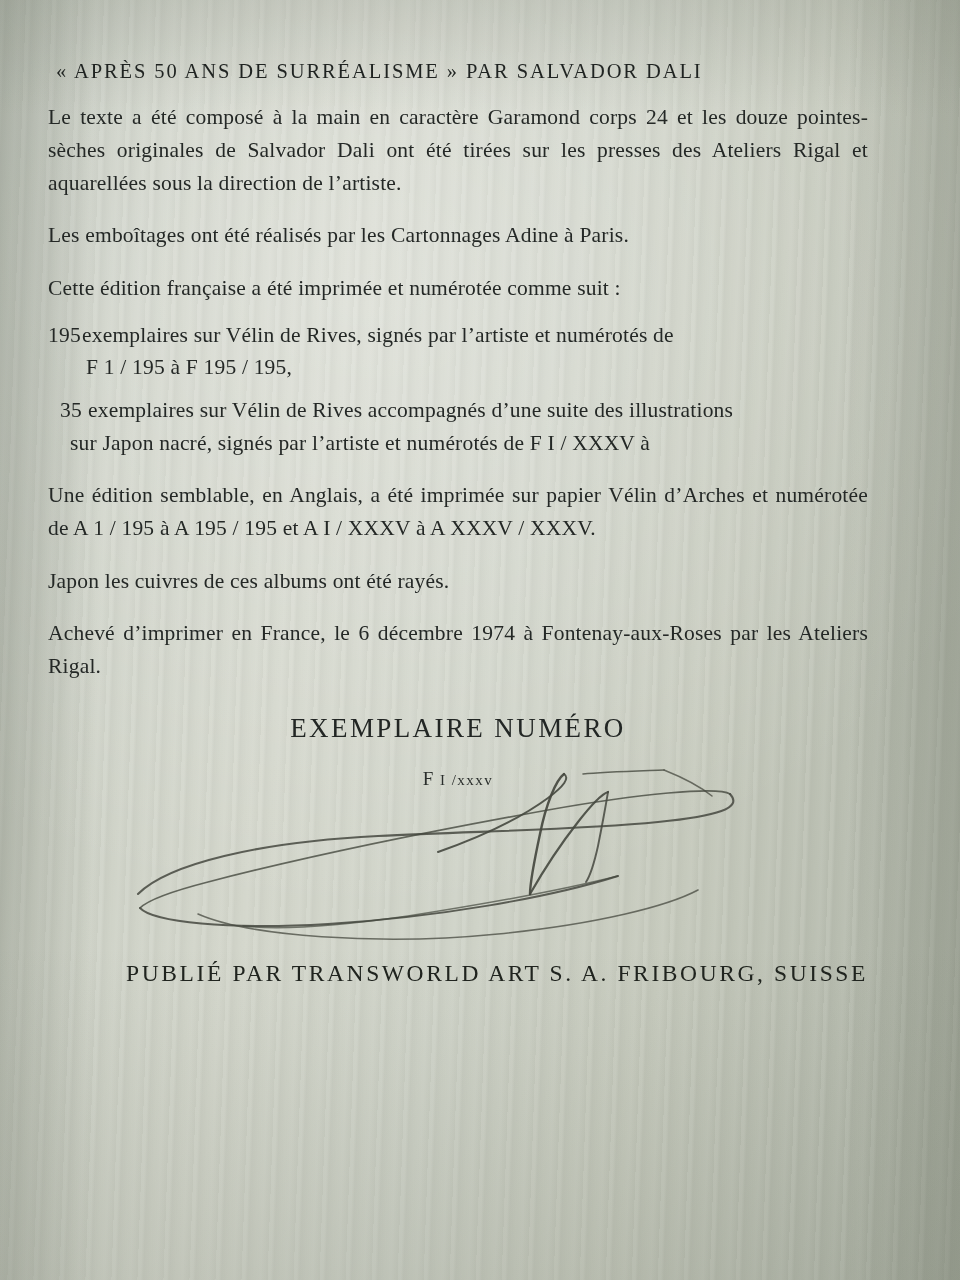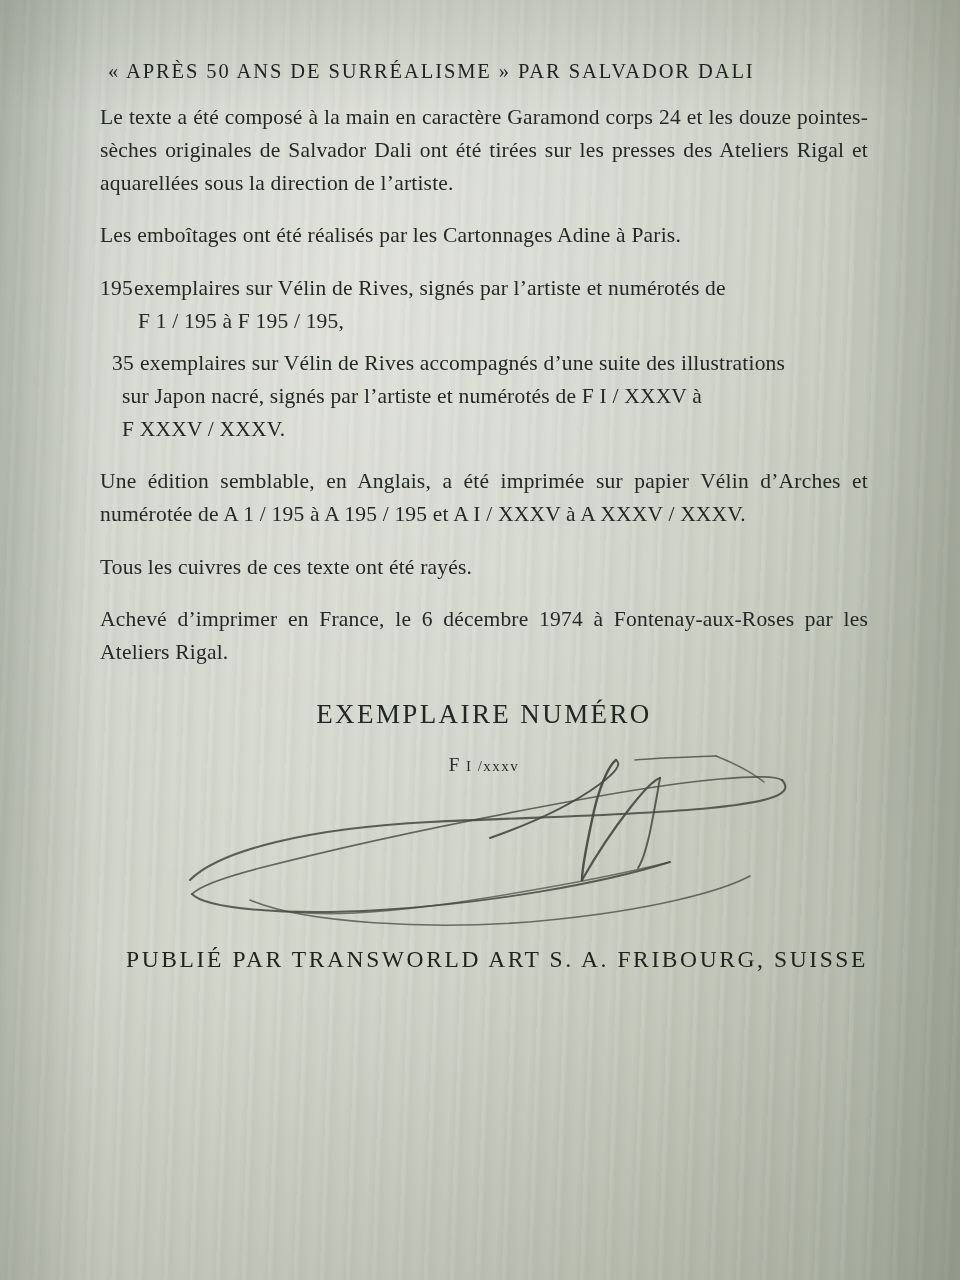--- a/index.html
+++ b/index.html
@@ -45,21 +45,21 @@
     inset: 0;
     background:
       linear-gradient(to bottom, rgba(120,126,112,0.22) 0%, rgba(255,255,255,0) 9%, rgba(255,255,255,0) 74%, rgba(120,126,112,0.20) 100%),
       linear-gradient(to right, rgba(110,116,102,0.28) 0%, rgba(255,255,255,0) 10%, rgba(255,255,255,0) 88%, rgba(110,116,102,0.30) 100%);
     pointer-events: none;
   }
 
   #content {
     position: relative;
     z-index: 3;
-    padding: 56px 92px 0 100px;
+    padding: 56px 92px 0 48px;
   }
 
   
   .colophon {
     color: #242826;
     font-size: 21.5px;
     line-height: 1.52;
     text-align: justify;
     letter-spacing: 0.2px;
   }
@@ -130,38 +130,38 @@
   <div id="content">
 
     <div class="colophon">
 
       <div class="title">« APRÈS 50 ANS DE SURRÉALISME » PAR SALVADOR DALI</div>
 
       <p class="para">Le texte a été composé à la main en caractère Garamond corps 24 et les douze pointes-sèches originales de Salvador Dali ont été tirées sur les presses des Ateliers Rigal et aquarellées sous la direction de l’artiste.</p>
 
       <p class="para">Les emboîtages ont été réalisés par les Cartonnages Adine à Paris.</p>
 
+      <p class="para tight">Cette édition française a été imprimée et numérotée comme suit :</p>
 
       <div class="numlist">
         <div class="numline">
           <span class="ind1">195</span><span>exemplaires sur Vélin de Rives, signés par l’artiste et numérotés de</span>
         </div>
         <div class="numline indent-1">F 1 / 195 à F 195 / 195,</div>
 
         <div class="numline" style="margin-top:10px;">
           <span class="ind1" style="width:34px;text-align:right;padding-right:6px;">35</span><span>exemplaires sur Vélin de Rives accompagnés d’une suite des illustrations</span>
         </div>
         <div class="numline indent-2">sur Japon nacré, signés par l’artiste et numérotés de F I / XXXV à</div>
-        <div class="numline indent-2">F XXXV / XXXV.</div>
       </div>
 
       <p class="para">Une édition semblable, en Anglais, a été imprimée sur papier Vélin d’Arches et numérotée de A 1 / 195 à A 195 / 195 et A I / XXXV à A XXXV / XXXV.</p>
 
 
-      <p class="para">Tous les cuivres de ces texte ont été rayés.</p>
+      <p class="para">Japon les cuivres de ces albums ont été rayés.</p>
 
       <p class="para">Achevé d’imprimer en France, le 6 décembre 1974 à Fontenay-aux-Roses par les Ateliers Rigal.</p>
     </div>
 
     <div class="exemplaire">EXEMPLAIRE NUMÉRO</div>
 
     <div class="copy-number">
       <span>F</span>
       <span class="small">I /xxxv</span>
     </div>

